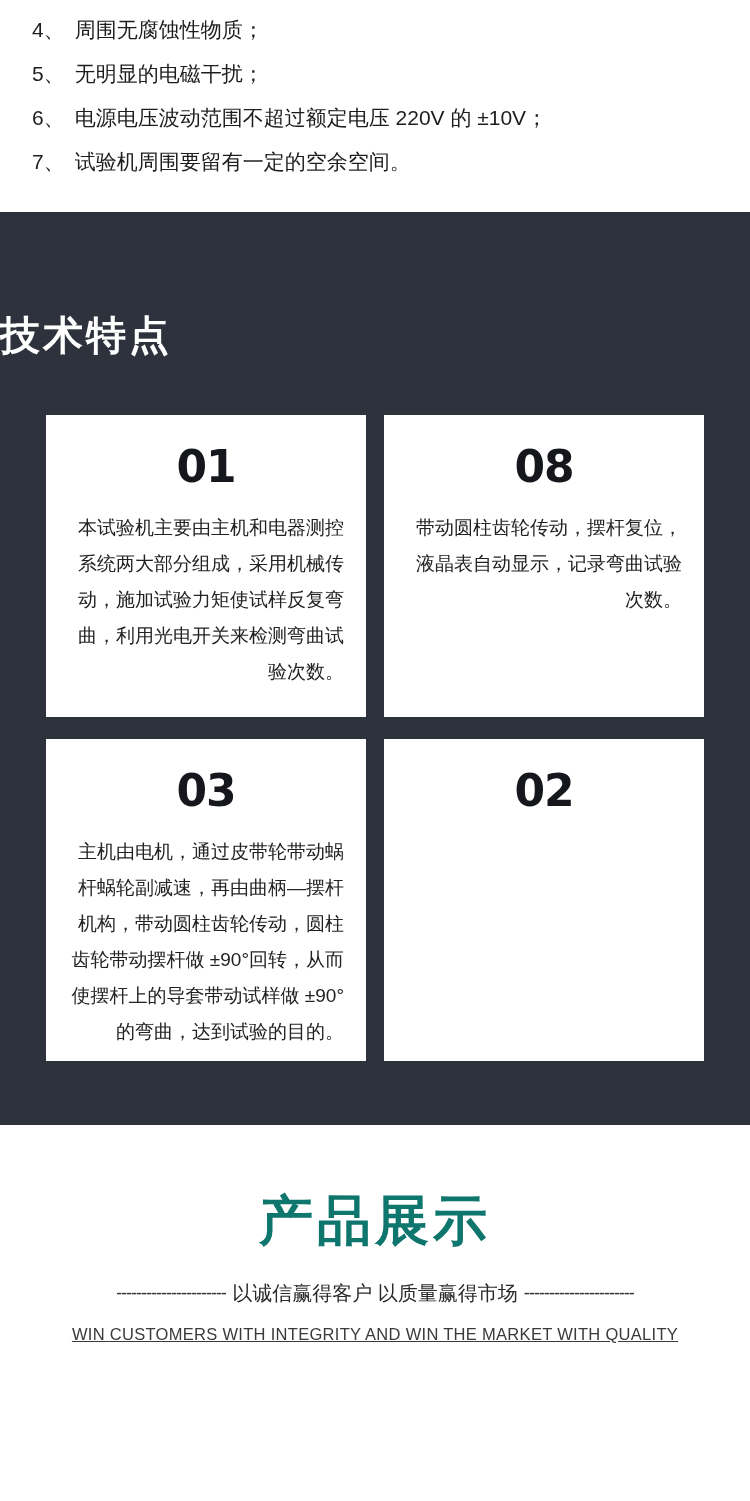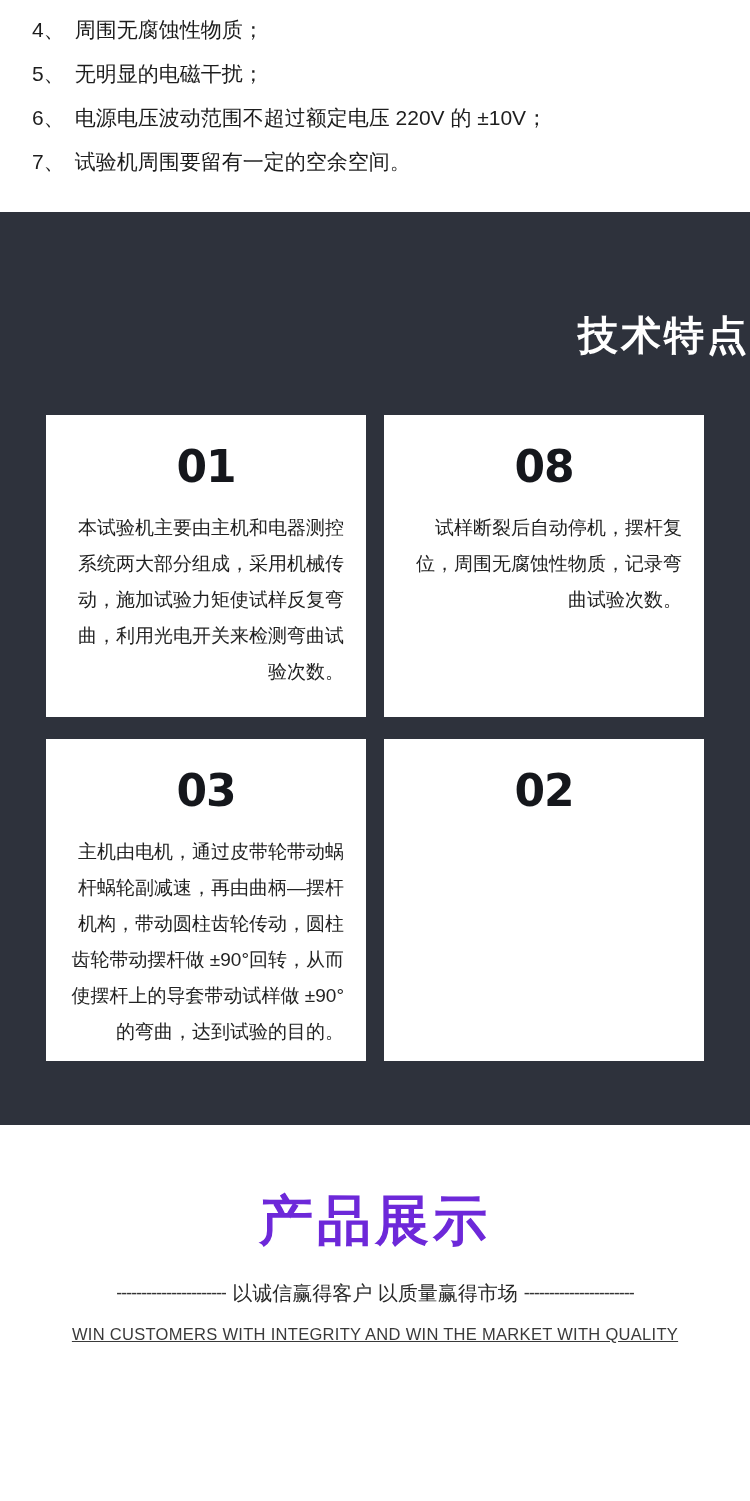--- a/index.html
+++ b/index.html
@@ -39,21 +39,21 @@
     flex: 1 1 auto;
     padding-left: 10px;
   }
 
   
   .tech {
     background: #2e323c;
     padding: 56px 0 64px 0;
   }
   .tech-title {
-    text-align: right;
+    text-align: left;
     color: #ffffff;
     font-size: 40px;
     font-weight: bold;
     letter-spacing: 3px;
     margin: 40px 0 52px 0;
   }
   .tech-grid {
     display: flex;
     flex-wrap: wrap;
     justify-content: center;
@@ -91,21 +91,21 @@
 
   
   .product {
     background: #ffffff;
     padding: 60px 0 40px 0;
     text-align: center;
   }
   .product-title {
     font-size: 54px;
     font-weight: bold;
-    color: #6d28d9;
+    color: #0f766e;
     letter-spacing: 4px;
     margin-bottom: 22px;
   }
   .product-sub {
     font-size: 20px;
     color: #2a2a2a;
     letter-spacing: 0px;
     display: flex;
     align-items: center;
     justify-content: center;
@@ -154,21 +154,21 @@
   <section class="tech">
     <h2 class="tech-title">技术特点</h2>
 
     <div class="tech-grid row-a">
       <div class="tech-card">
         <div class="card-num">01</div>
         <div class="card-text">本试验机主要由主机和电器测控系统两大部分组成，采用机械传动，施加试验力矩使试样反复弯曲，利用光电开关来检测弯曲试验次数。</div>
       </div>
       <div class="tech-card">
         <div class="card-num">08</div>
-        <div class="card-text">试样断裂后自动停机，摆杆复位，周围无腐蚀性物质，记录弯曲试验次数。</div>
+        <div class="card-text">带动圆柱齿轮传动，摆杆复位，液晶表自动显示，记录弯曲试验次数。</div>
       </div>
     </div>
 
     <div class="tech-grid row-b">
       <div class="tech-card">
         <div class="card-num">03</div>
         <div class="card-text">主机由电机，通过皮带轮带动蜗杆蜗轮副减速，再由曲柄—摆杆机构，带动圆柱齿轮传动，圆柱齿轮带动摆杆做 ±90°回转，从而使摆杆上的导套带动试样做 ±90°的弯曲，达到试验的目的。</div>
       </div>
       <div class="tech-card">
         <div class="card-num">02</div>

